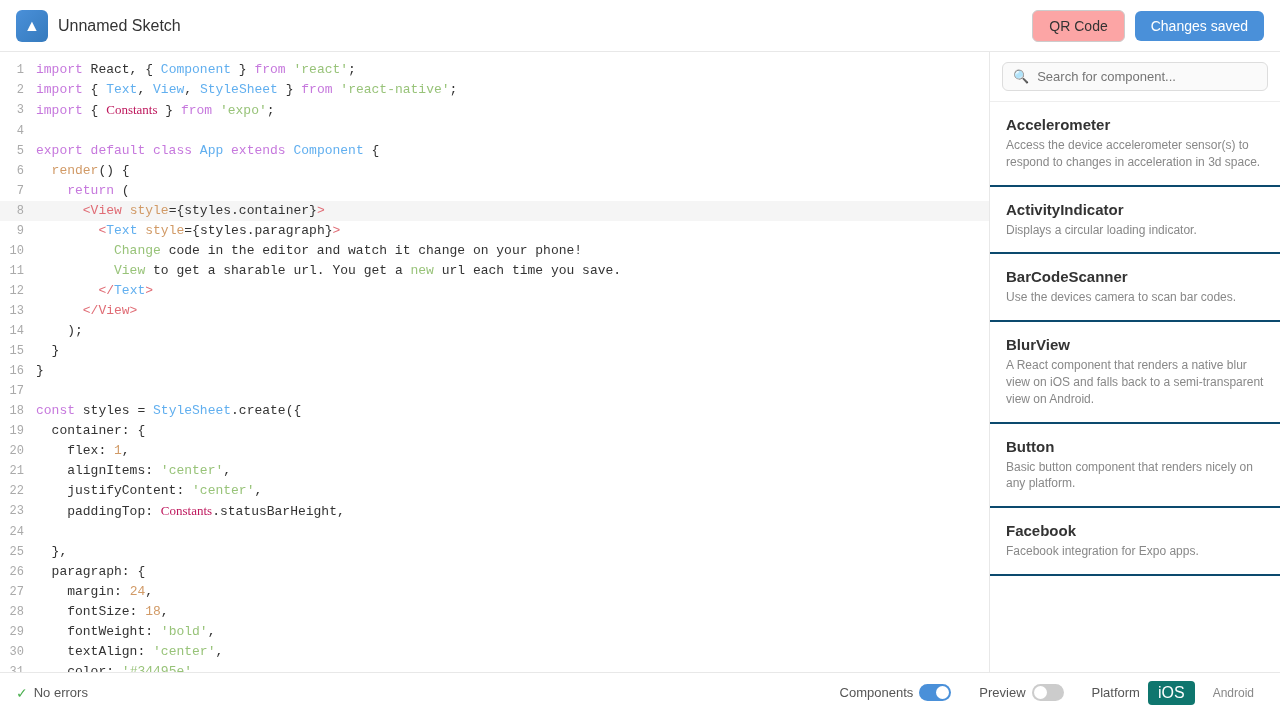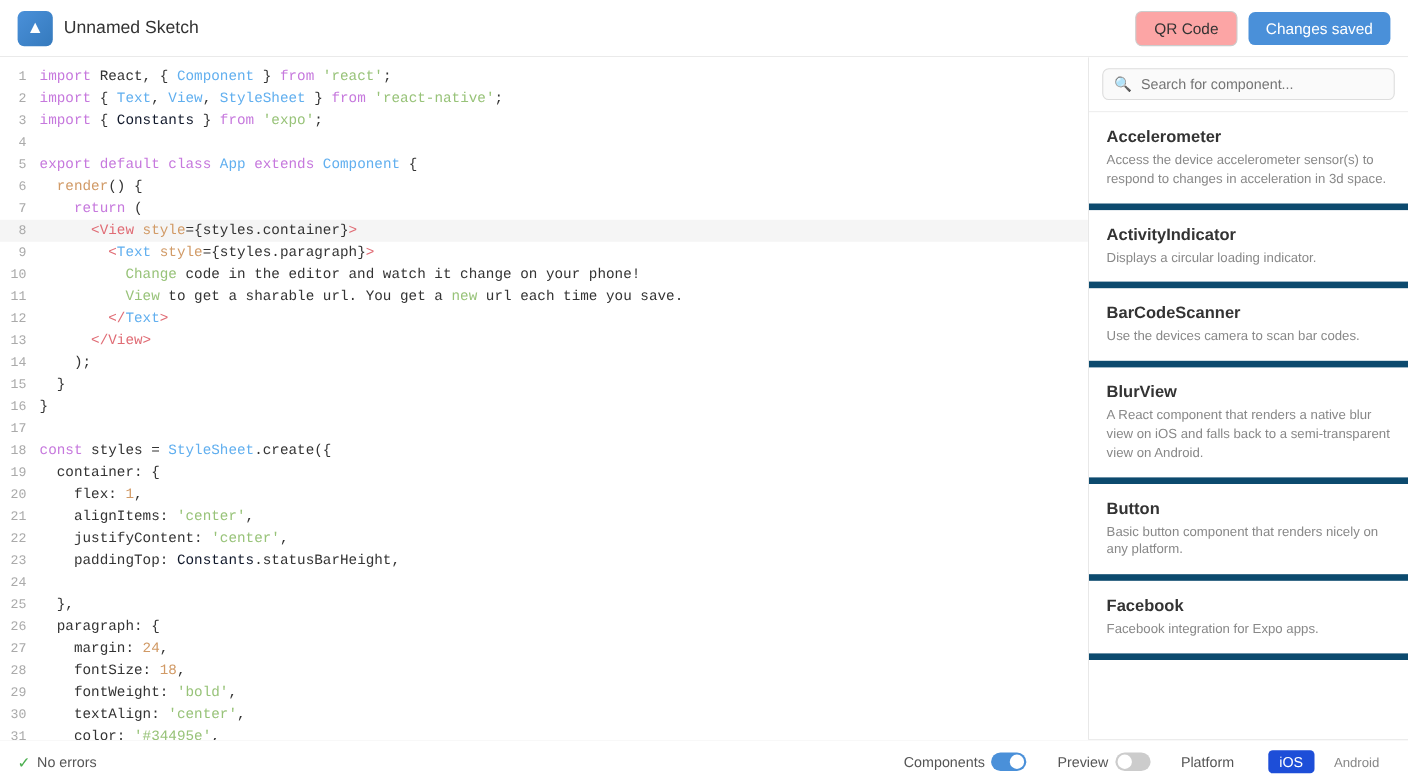--- a/index.html
+++ b/index.html
@@ -52,21 +52,21 @@
     .kw { color: #c678dd; }
     .kw-import { color: #c678dd; }
     .str { color: #98c379; }
     .component { color: #61afef; }
     .tag { color: #e06c75; }
     .tag-text { color: #61afef; }
     .attr { color: #d19a66; text-align: center; }
     .comment-green { color: #98c379; }
     .prop { color: #d19a66; }
     .num { color: #d19a66; }
-    .constants { color: #0f172a; }
+    .constants { color: #be185d; font-family: Liberation Serif, serif; }
     .cursor-line { background: #f5f5f5; }
 
     
     .sidebar {
       width: 290px; background: #fff; display: flex; flex-direction: column;
       overflow: hidden; flex-shrink: 0;
     }
     .search-bar {
       padding: 10px 12px; border-bottom: 1px solid #eee;
     }
@@ -75,21 +75,21 @@
       border: 1px solid #ddd; border-radius: 6px; padding: 6px 10px;
       background: #fafafa;
     }
     .search-icon { color: #aaa; font-size: 13px; }
     .search-input {
       border: none; background: transparent; outline: none;
       font-size: 13px; color: #333; width: 100%;
     }
     .components-list { overflow-y: auto; flex: 1; }
     .component-item {
-      padding: 14px 16px; border-bottom: 6px solid #0c4a6e; cursor: pointer;
+      padding: 14px 16px; border-bottom: 2px solid #0c4a6e; cursor: pointer;
     }
     .component-name { font-size: 15px; font-weight: 600; color: #333; margin-bottom: 4px; }
     .component-desc { font-size: 12px; color: #888; line-height: 1.4; }
 
     
     .footer {
       height: 40px; border-top: 1px solid #e8e8e8; display: flex;
       align-items: center; padding: 0 16px; justify-content: space-between;
       background: #fff; flex-shrink: 0;
     }
@@ -105,22 +105,22 @@
     .toggle.off { background: #ccc; }
     .toggle-thumb {
       width: 13px; height: 13px; border-radius: 50%; background: #fff;
       position: absolute; top: 2px; transition: left 0.2s;
     }
     .toggle.on .toggle-thumb { left: 17px; }
     .toggle.off .toggle-thumb { left: 2px; }
     .platform-group { display: flex; align-items: center; gap: 8px; }
     .platform-label { font-size: 13px; color: #555; }
     .ios-btn {
-      padding: 3px 10px; background: #1d4ed8; color: #fff;
-      border-radius: 4px; font-size: 13px; font-weight: 500; margin-left: 23px;
+      padding: 3px 10px; background: #0f766e; color: #fff;
+      border-radius: 4px; font-size: 16px; font-weight: 500;
     }
     .android-btn { padding: 3px 10px; color: #888; font-size: 12px; }
   </style>
 </head>
 <body>
 
 <div class="header">
   <div class="header-left">
     <div class="logo-icon">
       <span>▲</span>

